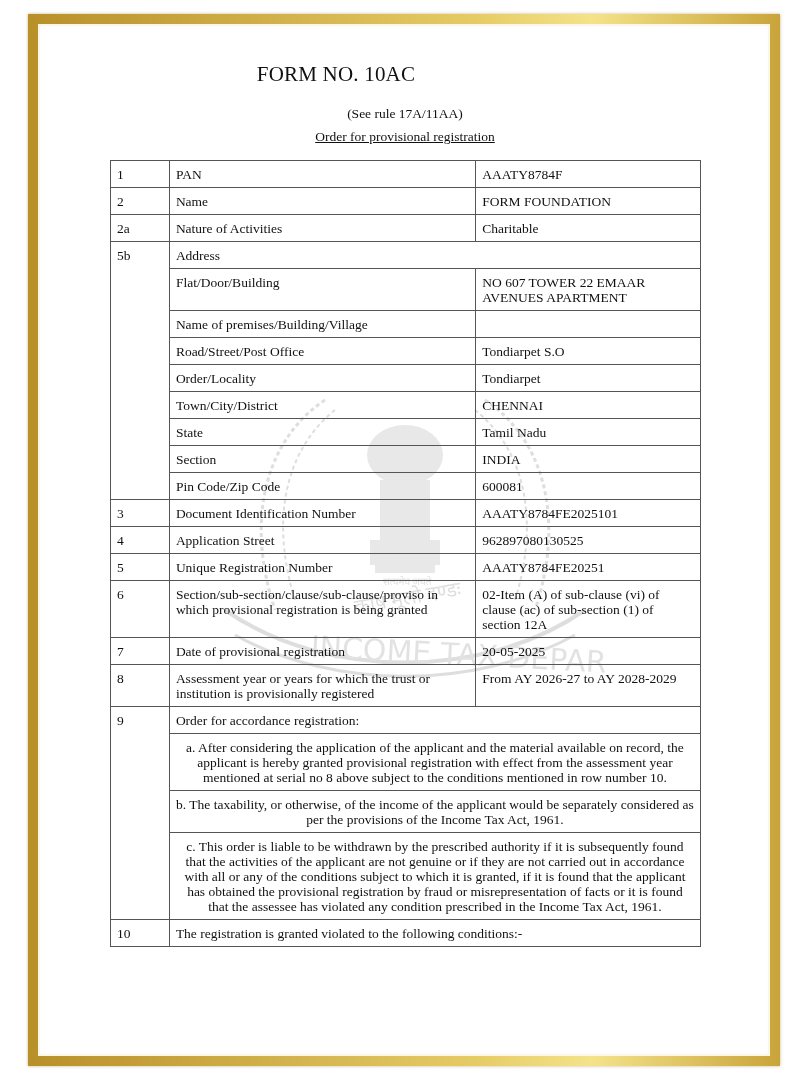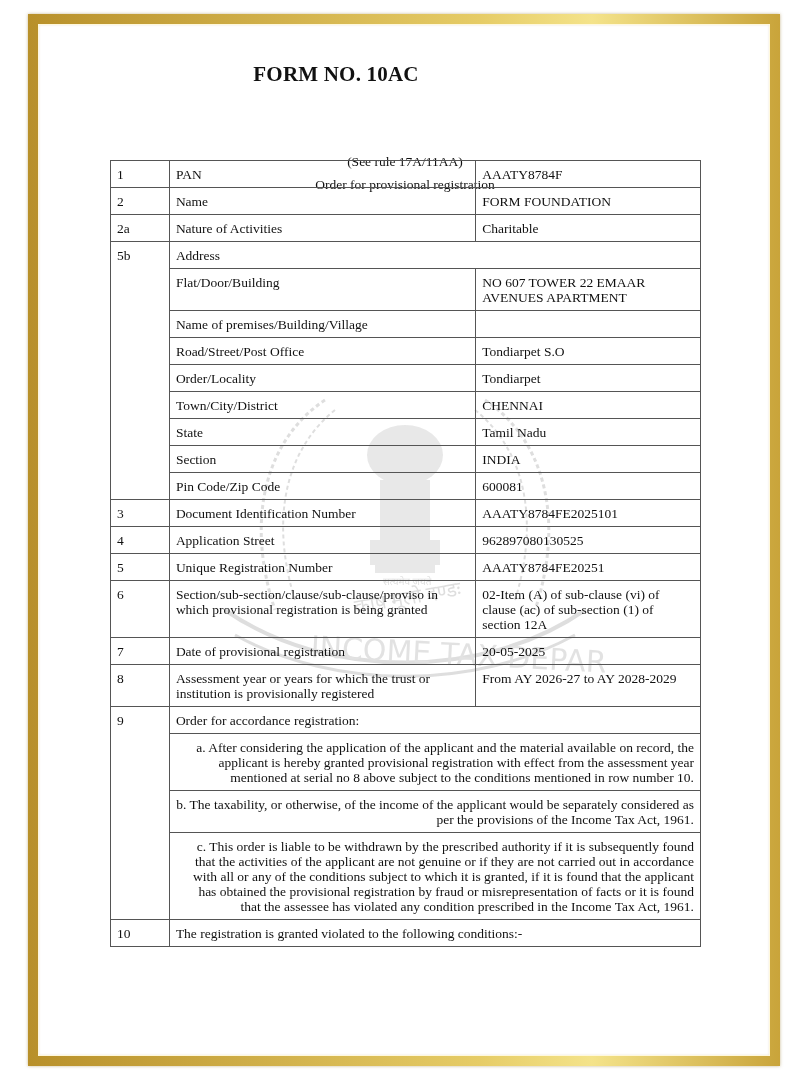--- a/index.html
+++ b/index.html
@@ -19,48 +19,48 @@
     background:
       linear-gradient(#fff,#fff) padding-box,
       linear-gradient(90deg,#b8902a,#e6cc66 60%,#f4e38a 75%,#c9a43a) border-box;
     border-color: transparent;
   }
   .frame-inner {
     position: absolute; inset: 0; border: 1px solid #fff8dc;
   }
   .title {
     position: absolute; left: 0; width: 672px; top: 62px; text-align: center;
-    font-size: 21px; font-weight: bold; letter-spacing: 0.2px;
+    font-size: 21px; font-weight: normal; letter-spacing: 0.2px;
   }
   .subtitle {
-    position: absolute; left: 0; width: 810px; text-align: center; font-size: 13.5px; margin-top: 48px;
+    position: absolute; left: 0; width: 810px; text-align: center; font-size: 13.5px;
   }
   .sub1 { top: 106px; }
-  .sub2 { top: 129px; }
+  .sub2 { top: 129px; text-decoration: underline; }
 
   .watermark {
     position: absolute; left: 205px; top: 380px; width: 400px; height: 300px;
     pointer-events: none; opacity: 0.28;
   }
 
   table.form {
     position: absolute; left: 110px; top: 160px; width: 591px;
     border-collapse: collapse; font-size: 13.5px; line-height: 15px;
     background: transparent;
   }
   table.form td {
     border: 1px solid #555; vertical-align: top;
     padding: 6px 6px 5px 6px;
   }
   table.form tr > td { box-sizing: border-box; }
   col.c1 { width: 59px; }
   col.c2 { width: 307px; }
   col.c3 { width: 225px; }
   .r27 td { height: 27px; }
-  .para { text-align: right; }
+  .para { text-align: center; }
 </style>
 </head>
 <body>
 
 <div class="frame">
     <div class="frame-inner"></div>
   </div>
 
 <div class="title">FORM NO. 10AC</div>
 <div class="subtitle sub1">(See rule 17A/11AA)</div>

